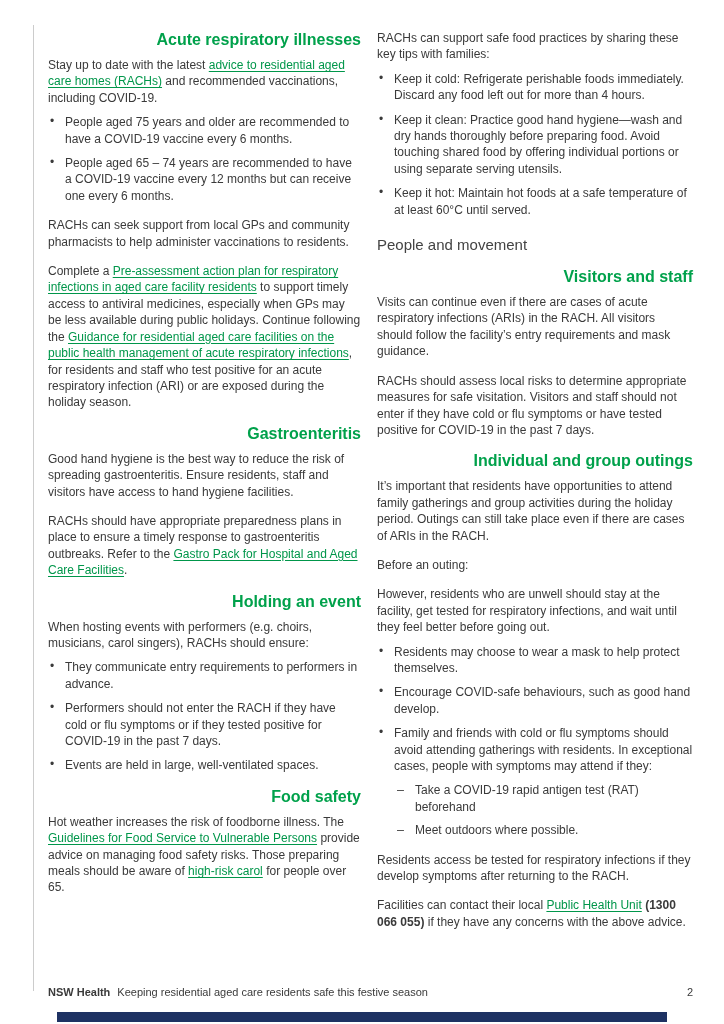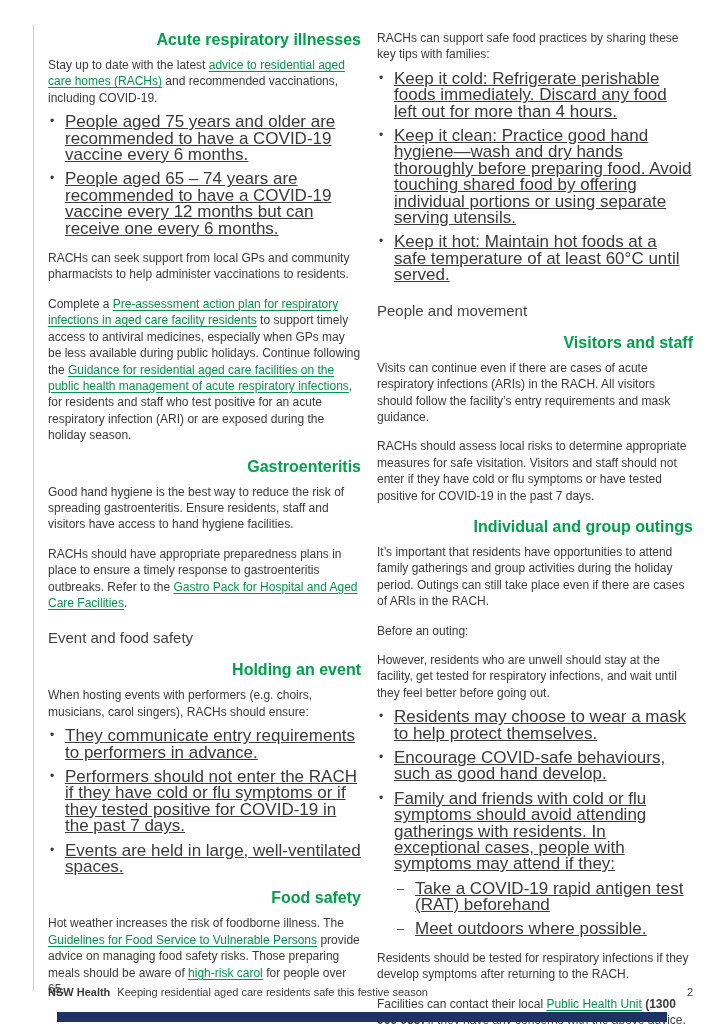--- a/index.html
+++ b/index.html
@@ -13,21 +13,21 @@
   }
   .fold-line{position:absolute;left:33px;top:25px;width:1px;height:966px;background:var(--rule-gray,#cccccc);}
   .columns{position:absolute;left:48px;top:30px;display:flex;gap:16px;}
   .col-left{width:313px;}
   .col-right{width:316px;}
   p{margin:0 0 13px;font-size:12px;line-height:16.4px;}
   h1{color:var(--h1-text,#434343);font-size:15px;line-height:28px;font-weight:500;margin:6px 0 2px;letter-spacing:0;}
   h2{color:var(--heading-green,#00a14b);font-size:16px;line-height:20px;font-weight:700;margin:12px 0 7px;text-align:right;}
   h1 + h2{margin-top:8px;}
   .col-left > :first-child,.col-right > :first-child{margin-top:0;}
-  ul{list-style:none;margin:0 0 13px;padding:0;font-size:17px;line-height:16.4px;text-decoration:underline;}
+  ul{list-style:none;margin:0 0 13px;padding:0;font-size:12px;line-height:16.4px;}
   p + ul{margin-top:-5px;}
   li{position:relative;padding-left:17px;margin-bottom:8px;}
   li:last-child{margin-bottom:0;}
   li::before{content:"\2022";position:absolute;left:2px;top:-1px;font-size:12px;color:var(--body-text,#3a3a3a);}
   ul.subs{margin:8px 0 0;}
   ul.subs li{padding-left:21px;margin-bottom:7px;}
   ul.subs li::before{content:"\2013";left:3px;top:0;font-size:12.5px;}
   .link{color:var(--link-green,#00964a);text-decoration:underline;text-underline-offset:2px;cursor:pointer;}
   .bold{font-weight:700;}
   .footer{position:absolute;left:48px;right:31px;top:986px;display:flex;align-items:center;font-size:11px;color:var(--body-text,#3a3a3a);}
@@ -47,21 +47,20 @@
         <p><span>Stay up to date with the latest </span><a class="link">advice to residential aged care homes (RACHs)</a><span> and recommended vaccinations, including COVID-19.</span></p>
         <ul>
           <li><span>People aged 75 years and older are recommended to have a COVID-19 vaccine every 6 months.</span></li>
           <li><span>People aged 65 – 74 years are recommended to have a COVID-19 vaccine every 12 months but can receive one every 6 months.</span></li>
         </ul>
         <p><span>RACHs can seek support from local GPs and community pharmacists to help administer vaccinations to residents.</span></p>
         <p><span>Complete a </span><a class="link">Pre-assessment action plan for respiratory infections in aged care facility residents</a><span> to support timely access to antiviral medicines, especially when GPs may be less available during public holidays. Continue following the </span><a class="link">Guidance for residential aged care facilities on the public health management of acute respiratory infections</a><span>, for residents and staff who test positive for an acute respiratory infection (ARI) or are exposed during the holiday season.</span></p>
         <h2>Gastroenteritis</h2>
         <p><span>Good hand hygiene is the best way to reduce the risk of spreading gastroenteritis. Ensure residents, staff and visitors have access to hand hygiene facilities.</span></p>
         <p><span>RACHs should have appropriate preparedness plans in place to ensure a timely response to gastroenteritis outbreaks. Refer to the </span><a class="link">Gastro Pack for Hospital and Aged Care Facilities</a><span>.</span></p>
-        <h1>Event and food safety</h1>
         <h2>Holding an event</h2>
         <p><span>When hosting events with performers (e.g. choirs, musicians, carol singers), RACHs should ensure:</span></p>
         <ul>
           <li><span>They communicate entry requirements to performers in advance.</span></li>
           <li><span>Performers should not enter the RACH if they have cold or flu symptoms or if they tested positive for COVID-19 in the past 7 days.</span></li>
           <li><span>Events are held in large, well-ventilated spaces.</span></li>
         </ul>
         <h2>Food safety</h2>
         <p><span>Hot weather increases the risk of foodborne illness. The </span><a class="link">Guidelines for Food Service to Vulnerable Persons</a><span> provide advice on managing food safety risks. Those preparing meals should be aware of </span><a class="link">high-risk carol</a><span> for people over 65.</span></p>
       </div>
@@ -81,21 +80,21 @@
         <p><span>Before an outing:</span></p>
         <p><span>However, residents who are unwell should stay at the facility, get tested for respiratory infections, and wait until they feel better before going out.</span></p>
         <ul>
           <li><span>Residents may choose to wear a mask to help protect themselves.</span></li>
           <li><span>Encourage COVID-safe behaviours, such as good hand develop.</span></li>
           <li><span>Family and friends with cold or flu symptoms should avoid attending gatherings with residents. In exceptional cases, people with symptoms may attend if they:</span><ul class="subs">
               <li><span>Take a COVID-19 rapid antigen test (RAT) beforehand</span></li>
               <li><span>Meet outdoors where possible.</span></li>
             </ul></li>
         </ul>
-        <p><span>Residents should be tested for respiratory infections if they develop symptoms after returning to the RACH.</span></p>
+        <p><span>Residents access be tested for respiratory infections if they develop symptoms after returning to the RACH.</span></p>
         <p><span>Facilities can contact their local </span><a class="link">Public Health Unit</a><span> </span><span class="bold">(1300 066 055)</span><span> if they have any concerns with the above advice.</span></p>
       </div>
   </div>
 
   <div class="footer">
     <span class="brand">NSW Health</span>
     <span class="footer-title">Keeping residential aged care residents safe this festive season</span>
     <span class="pageno">2</span>
   </div>
 

